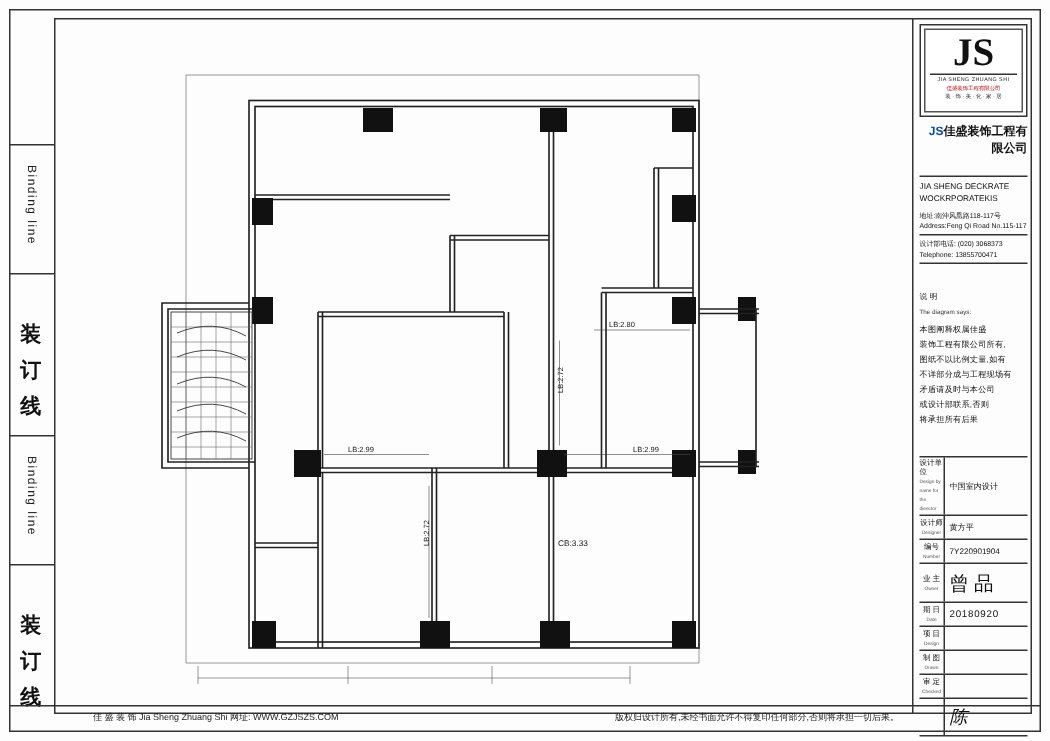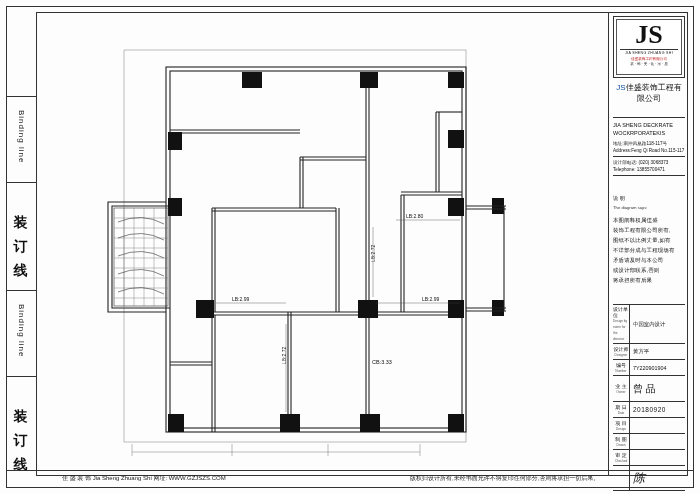--- a/index.html
+++ b/index.html
@@ -83,22 +83,22 @@
   }
   .logo-glyph {
     font-size:26px; font-weight:bold; color:#111; line-height:26px;
     font-family:"Liberation Serif", serif;
   }
   .logo-sub1 { font-size:3.6px; letter-spacing:.3px; color:#222; margin-top:1px; }
   .logo-sub2 { font-size:3.6px; color:#b40000; margin-top:2px; }
   .logo-sub3 { font-size:3.6px; color:#222; margin-top:1px; }
   .logo-bar { width:58px; height:1px; background:#333; margin-top:1px; }
   .tb-company {
-    position:absolute; left:4px; top:70px; width:72px; font-size:8px; font-weight:normal; color:#111;
-    text-align:center;
+    position:absolute; left:4px; top:70px; width:72px; font-size:8px; font-weight:bold; color:#111;
+    text-align:right;
   }
   .tb-company .js { color:#0b4da2; }
   .tb-en {
     position:absolute; left:4px; top:105px; width:72px; font-size:5.5px; color:#111; line-height:8px;
     border-top:1px solid #333; padding-top:3px;
   }
   .tb-info {
     position:absolute; left:4px; top:128px; width:72px; font-size:4.6px; color:#111; line-height:7px;
   }
   .tb-info div { white-space:nowrap; }
@@ -350,21 +350,21 @@
           <span class="en">Number</span>
         </div>
         <div class="fld-val">7Y220901904</div>
       </div>
 
       <div class="fld fld-tall">
         <div class="fld-lab">
           <span>业 主</span>
           <span class="en">Owner</span>
         </div>
-        <div class="fld-val" style="font-size:10px;font-family:Liberation Serif, serif;">曾 品</div>
+        <div class="fld-val" style="font-size:13px;font-family:Liberation Serif, serif;">曾 品</div>
       </div>
 
 
       <div class="fld">
         <div class="fld-lab">
           <span>期 日</span>
           <span class="en">Date</span>
         </div>
         <div class="fld-val code-val">20180920</div>
       </div>

